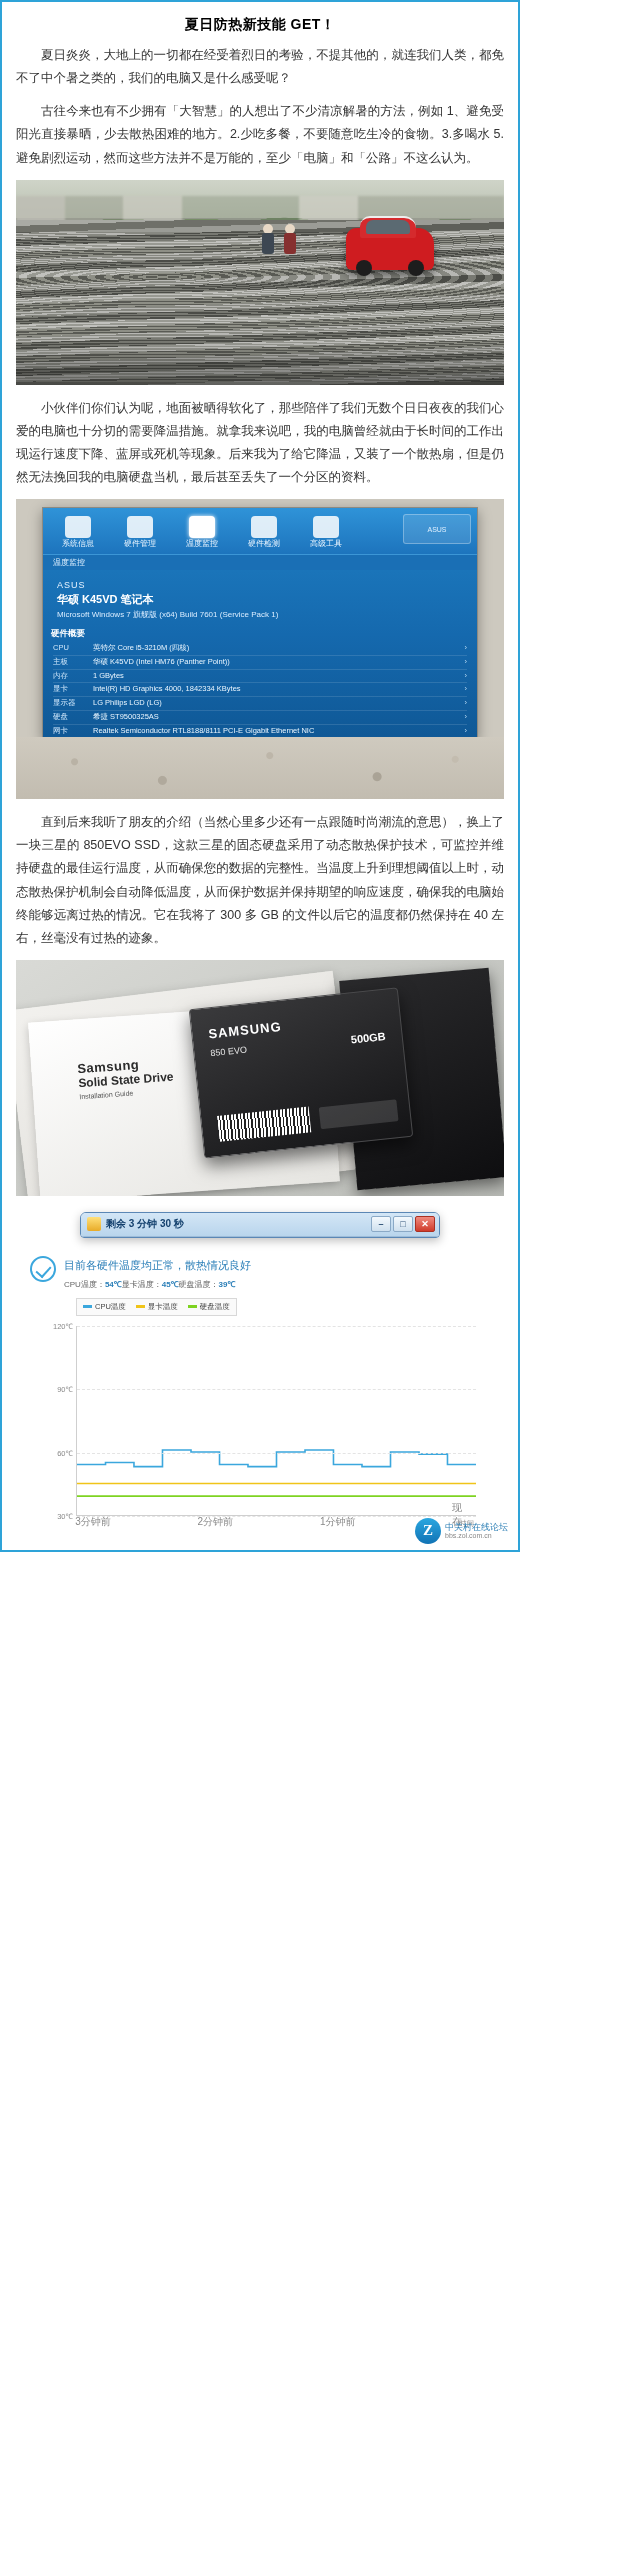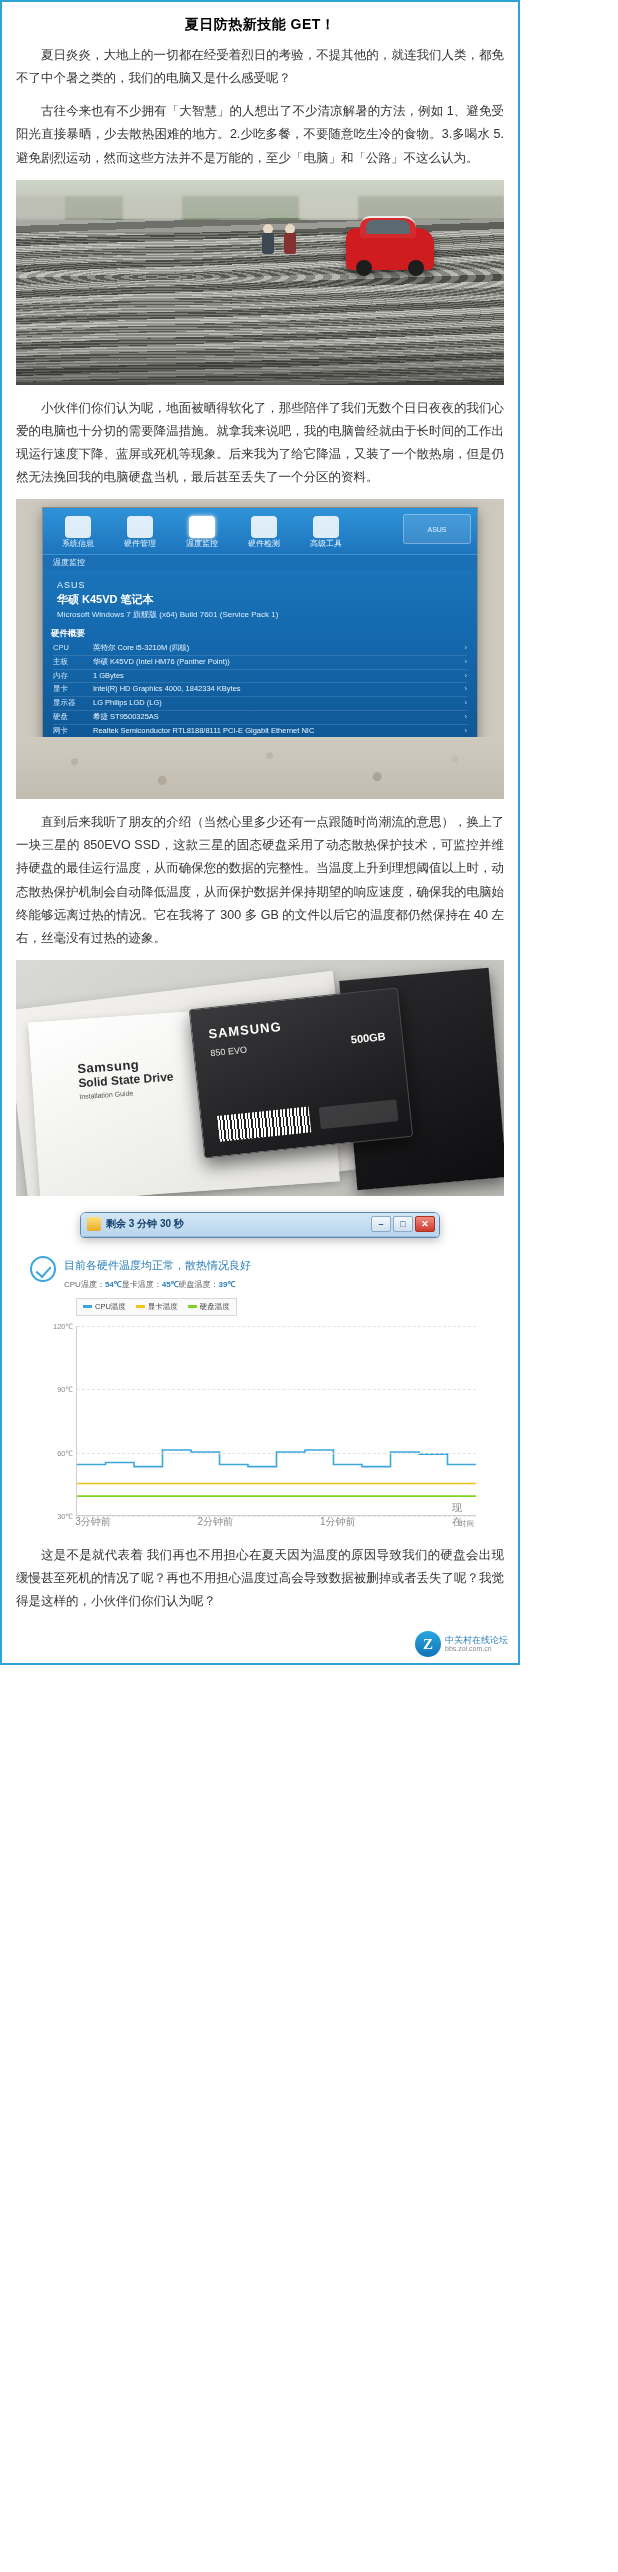--- a/index.html
+++ b/index.html
@@ -582,21 +582,20 @@
             <div class="y-lab" style="top: 185px;">30℃</div>
             <div class="x-lab" style="left: 4%;">3分钟前</div>
             <div class="x-lab" style="left: 34.6667%;">2分钟前</div>
             <div class="x-lab" style="left: 65.3333%;">1分钟前</div>
             <div class="x-lab" style="left: 96%;">现在</div>
             <div class="x-title">时间</div>
           </div>
       </div>
     </div>
 
-    <p class="para lastpara">这是不是就代表着 我们再也不用担心在夏天因为温度的原因导致我们的硬盘会出现缓慢甚至死机的情况了呢？再也不用担心温度过高会导致数据被删掉或者丢失了呢？我觉得是这样的，小伙伴们你们认为呢？</p>
 
   </div>
 
   <div class="brandmark">
     <div class="zlogo">Z</div>
     <div class="btxt">
       <div class="b1">中关村在线论坛</div>
       <div class="b2">bbs.zol.com.cn</div>
     </div>
   </div>

